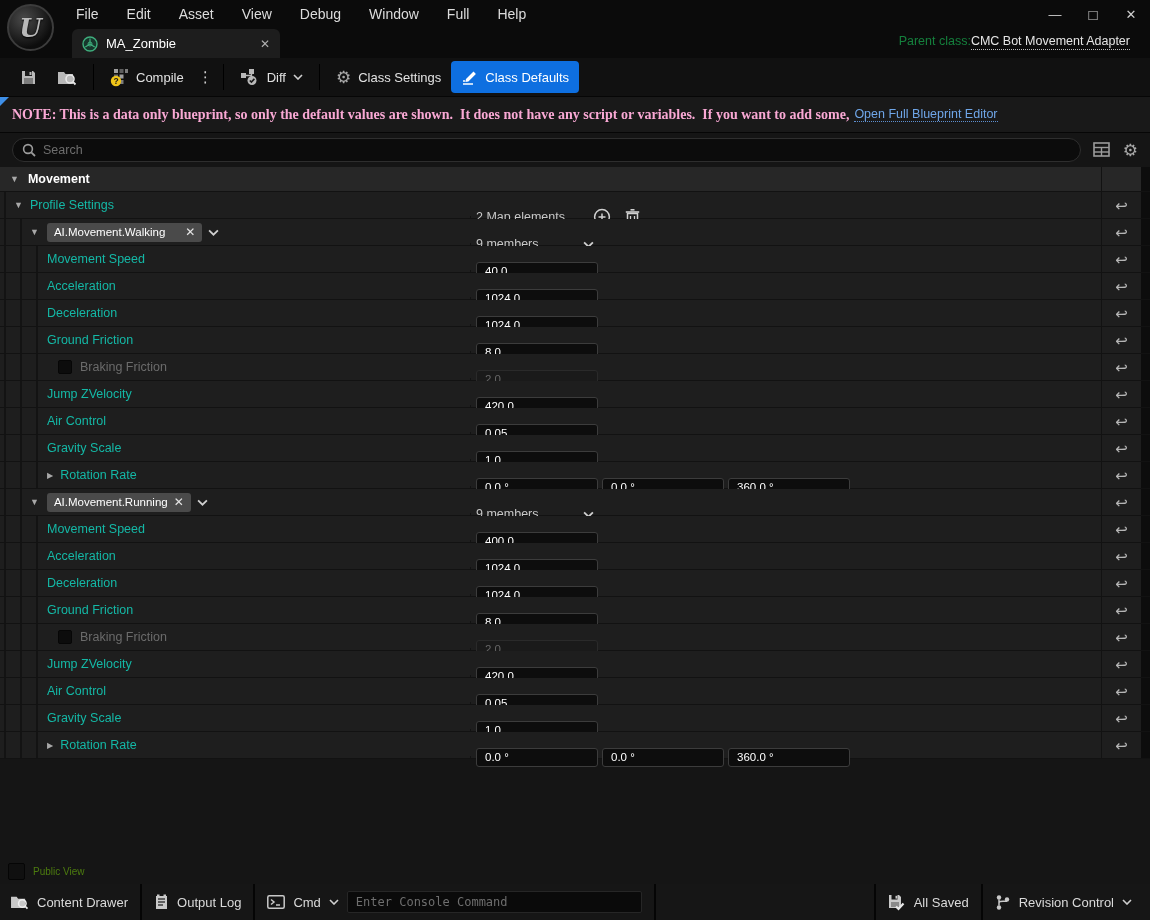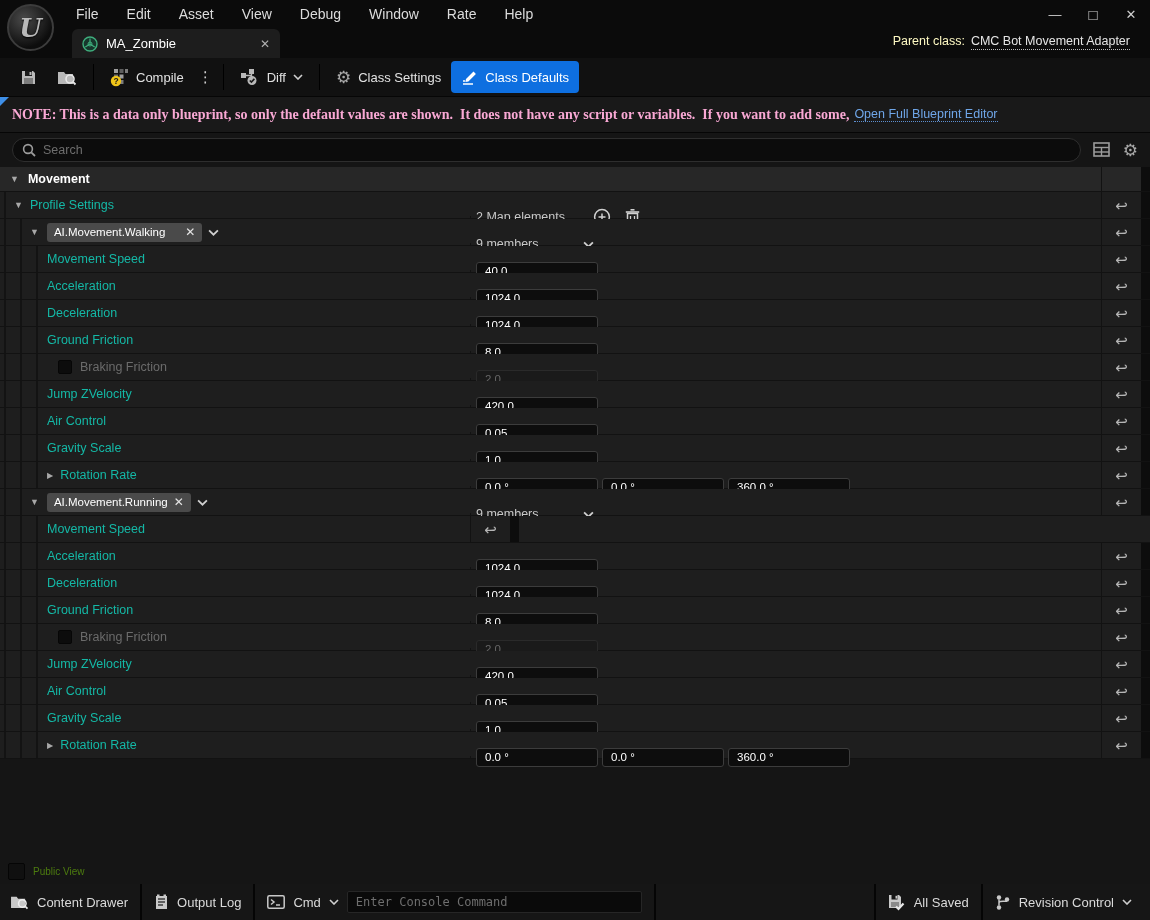--- a/index.html
+++ b/index.html
@@ -16,21 +16,21 @@
     display:flex; align-items:center; justify-content:center; z-index:5; }
   .ue-logo span { font-family:"DejaVu Serif", serif; font-weight:bold; font-style:italic; font-size:26px; color:#b9b9b9; text-shadow:0 1px 2px #000; }
 
   
   .tabbar { height:30px; background:#0b0b0b; display:flex; align-items:flex-end; position:relative; }
   .tab { margin-left:72px; width:208px; height:29px; background:#1d1d1d; border-radius:6px 6px 0 0;
     display:flex; align-items:center; padding:0 10px; gap:8px; }
   .tab-label { font-size:13px; color:#fff; }
   .tab-close { margin-left:auto; color:#b0b0b0; font-size:12px; }
   .parent-class { position:absolute; right:20px; top:6px; font-size:12.5px; }
-  .parent-class .pc-label { color:#fef9c3; margin-right:6px; }
+  .parent-class .pc-label { color:#15803d; }
   .parent-class .pc-value { color:#e6e6e6; border-bottom:1px dotted #bdbdbd; padding-bottom:1px; }
 
   
   .toolbar { height:39px; background:#111111; display:flex; align-items:center; padding:0 10px; border-bottom:1px solid #060606; }
   .tool-btn { display:flex; align-items:center; gap:7px; color:#e2e2e2; font-size:13px; padding:0 10px; height:32px; border-radius:4px; }
   .tool-sep { width:1px; height:26px; background:#000; margin:0 6px; }
   .kebab { color:#cfcfcf; font-size:15px; padding:0 4px; letter-spacing:0; }
   .btn-primary { background:#0e6fe0; color:#fff; }
   .chev { display:inline-block; }
 
@@ -92,21 +92,21 @@
   <div class="titlebar">
     <div class="ue-logo">
         <span>U</span>
       </div>
     <div class="menu-item">File</div>
     <div class="menu-item">Edit</div>
     <div class="menu-item">Asset</div>
     <div class="menu-item">View</div>
     <div class="menu-item">Debug</div>
     <div class="menu-item">Window</div>
-    <div class="menu-item">Rate</div>
+    <div class="menu-item">Full</div>
     <div class="menu-item">Help</div>
     <div class="win-controls">
       <div class="win-btn">—</div>
       <div class="win-btn" style="font-size:15px;">□</div>
       <div class="win-btn">✕</div>
     </div>
   </div>
 
   <div class="tabbar">
     <div class="tab">
@@ -430,20 +430,23 @@
         </div>
         <div class="scrollcell"></div>
       </div>
       <div class="prow">
         <div class="namecell">
           <span class="guide" style="left: 4px;"></span>
           <span class="guide" style="left: 20px;"></span>
           <span class="guide" style="left: 36px;"></span>
           <span class="row-label" style="margin-left: 47px;">Movement Speed</span>
         </div>
+        <div class="valuecell">
+          <span class="field">400.0</span>
+        </div>
         <div class="revertcell">
           <span class="revert">↩</span>
         </div>
         <div class="scrollcell"></div>
       </div>
       <div class="prow">
         <div class="namecell">
           <span class="guide" style="left: 4px;"></span>
           <span class="guide" style="left: 20px;"></span>
           <span class="guide" style="left: 36px;"></span>

